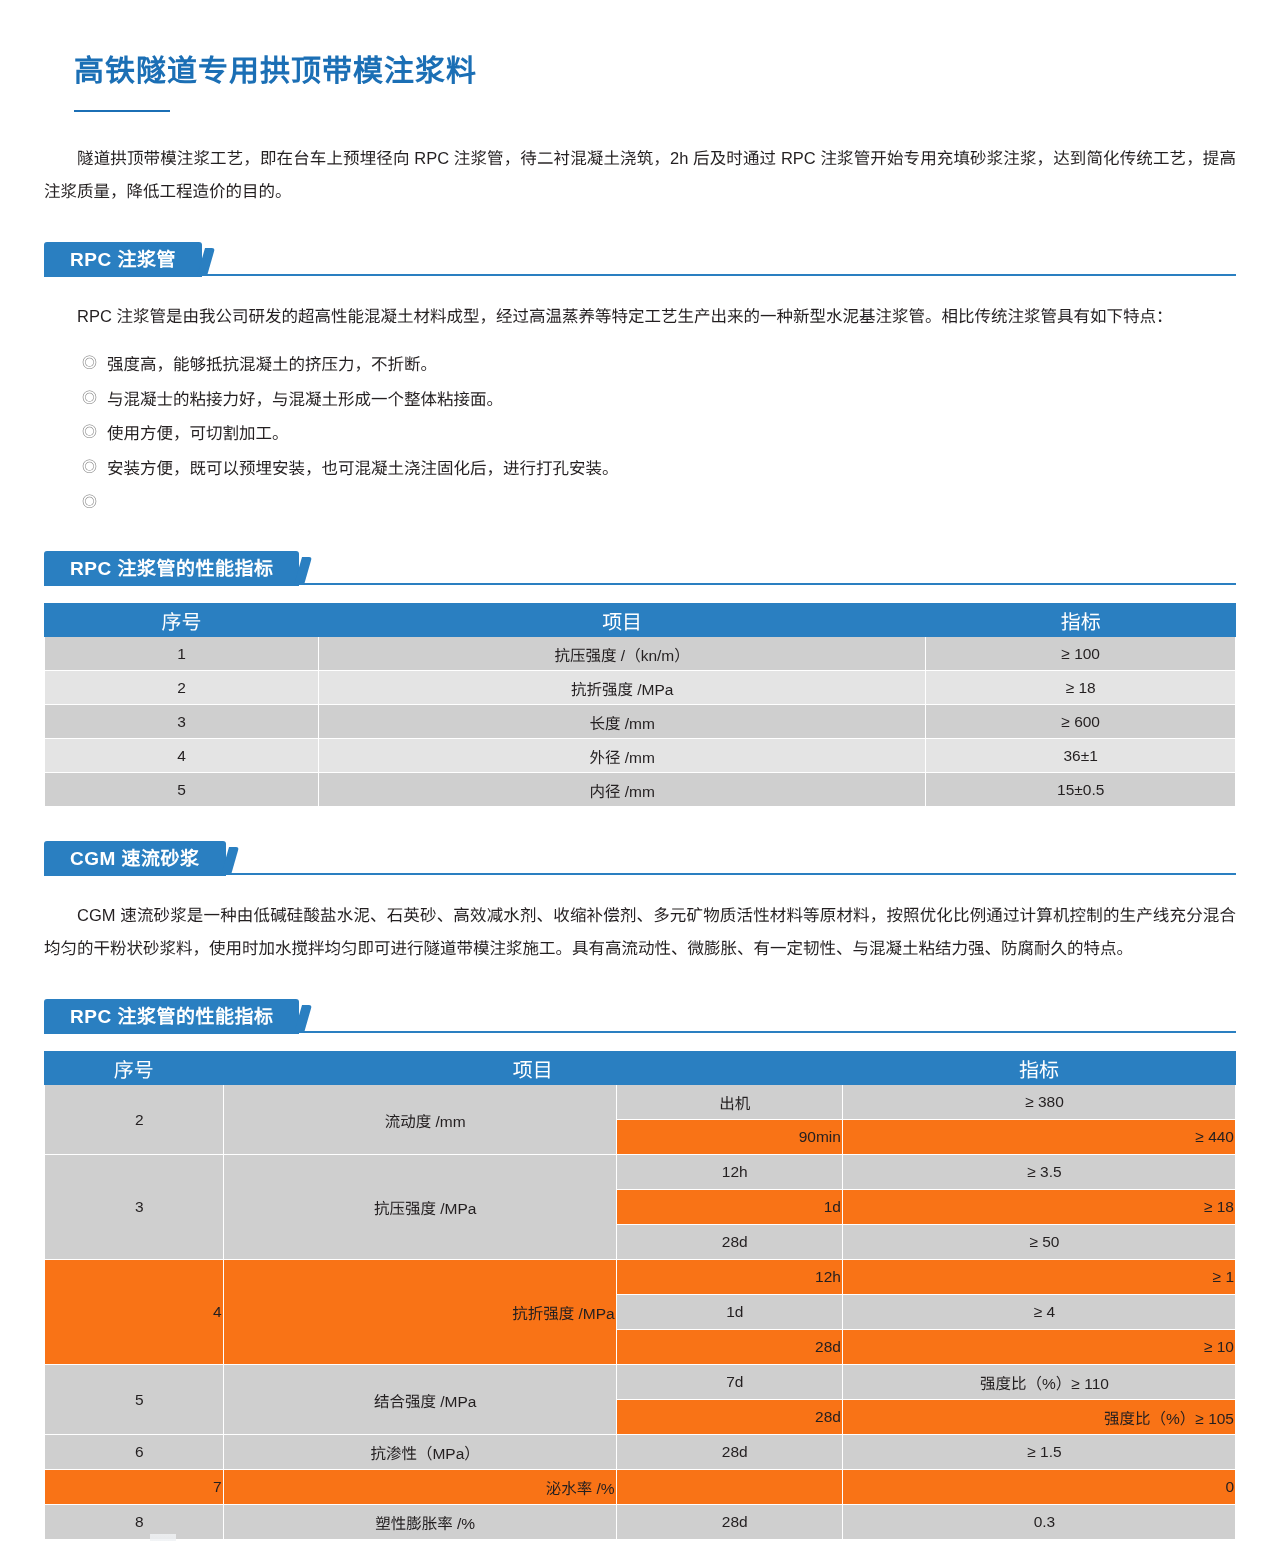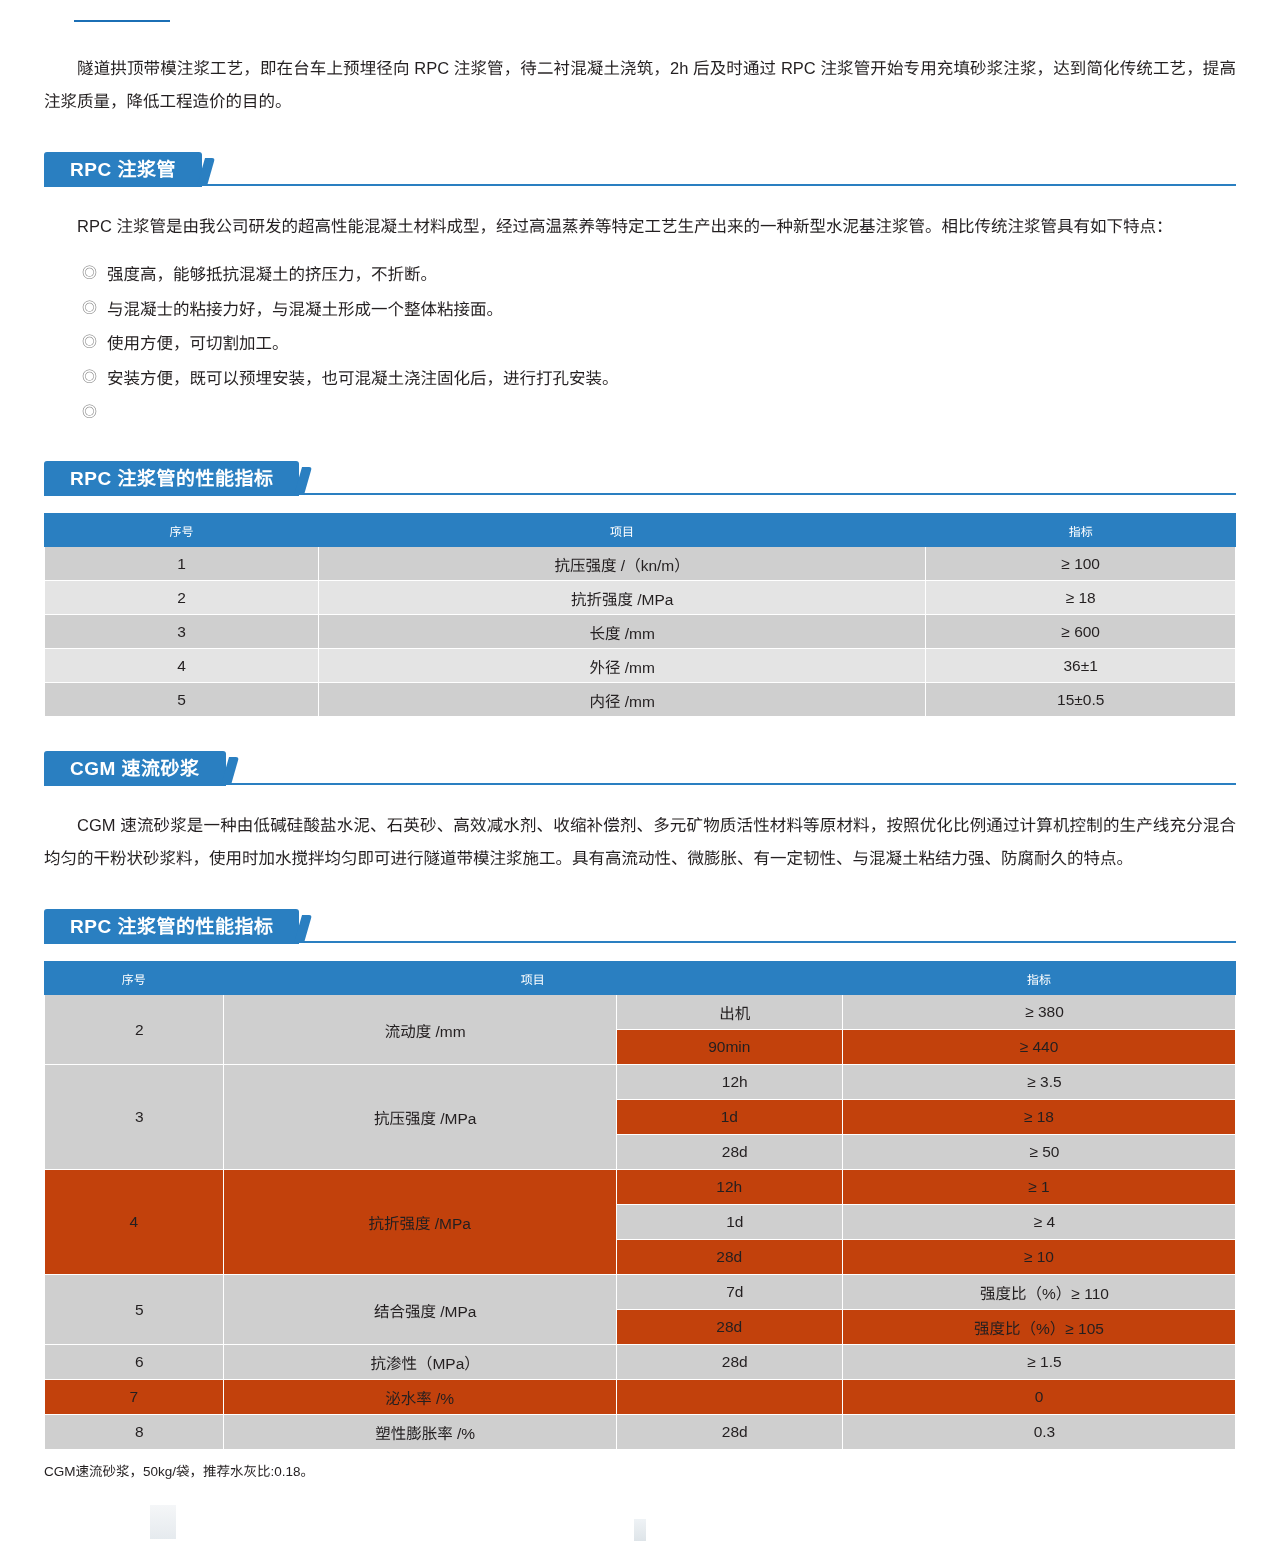--- a/index.html
+++ b/index.html
@@ -111,34 +111,34 @@
     border-collapse: collapse;
     width: calc(100% - 20px);
     margin: 18px 10px 0 10px;
     font-size: 15.5px;
     table-layout: fixed;
   }
   th {
     background: #2a7fc1;
     color: #ffffff;
     font-weight: normal;
-    font-size: 12px;
+    font-size: 20px;
     height: 30px;
     border: 1px solid #2a7fc1;
   }
   td {
     border: 1px solid #ffffff;
     text-align: center;
     height: 31px;
     color: #231f20;
   }
   tr.odd td { background: #cfcfcf; }
   tr.even td { background: #e4e4e4; }
   td.shade-a { background: #cfcfcf; padding-left: 12px; }
-  td.shade-b { background: #c2410c; }
+  td.shade-b { background: #f97316; text-align: right; }
 
   .tbl2 td { height: 32px; }
 
   
   .foot-note {
     font-size: 13.5px;
     color: #231f20;
     margin: 10px 10px 0 10px;
     padding-bottom: 20px;
   }
@@ -160,20 +160,21 @@
     height: 34px;
     background: linear-gradient(to bottom, #f2f4f6, #dfe5ea);
     opacity: .8;
   }
 </style>
 </head>
 <body>
 
 <div class="page">
 
+  <h1 class="doc-title">高铁隧道专用拱顶带模注浆料</h1>
   <div class="title-rule"></div>
 
   <p class="para">隧道拱顶带模注浆工艺，即在台车上预埋径向 RPC 注浆管，待二衬混凝土浇筑，2h 后及时通过 RPC 注浆管开始专用充填砂浆注浆，达到简化传统工艺，提高注浆质量，降低工程造价的目的。</p>
 
   <div class="section-head">
     <span class="tab">RPC 注浆管</span>
     <span class="underline"></span>
   </div>
 
   <p class="para tight">RPC 注浆管是由我公司研发的超高性能混凝土材料成型，经过高温蒸养等特定工艺生产出来的一种新型水泥基注浆管。相比传统注浆管具有如下特点：</p>

